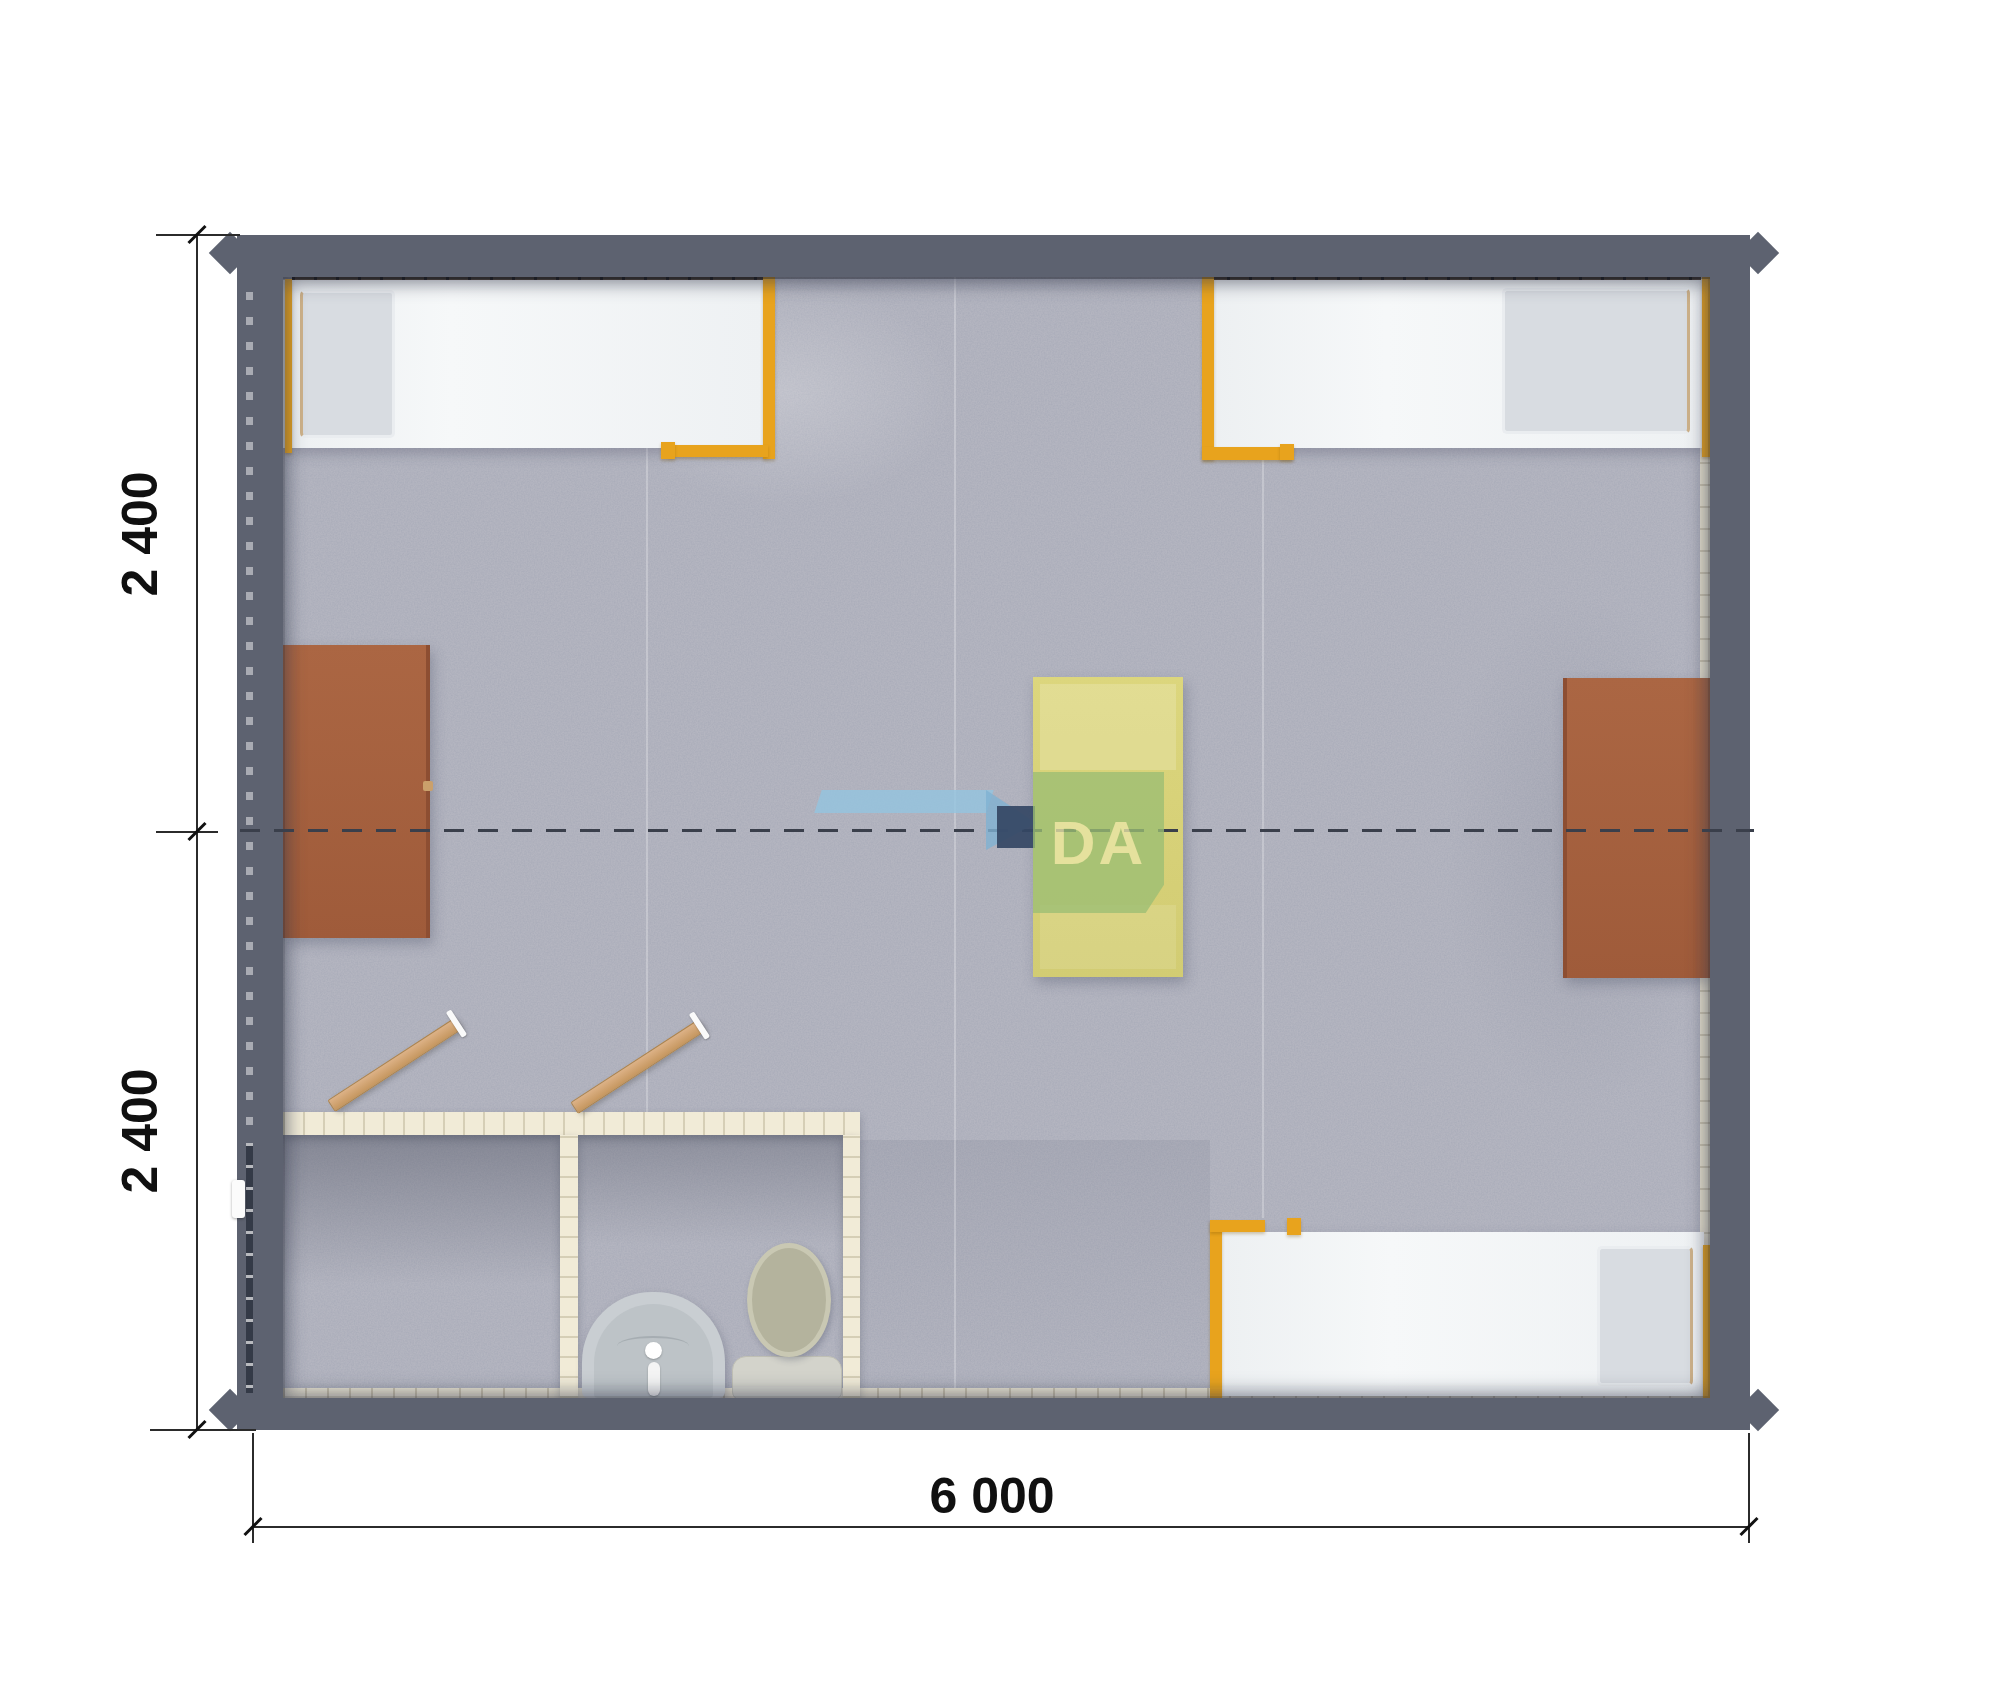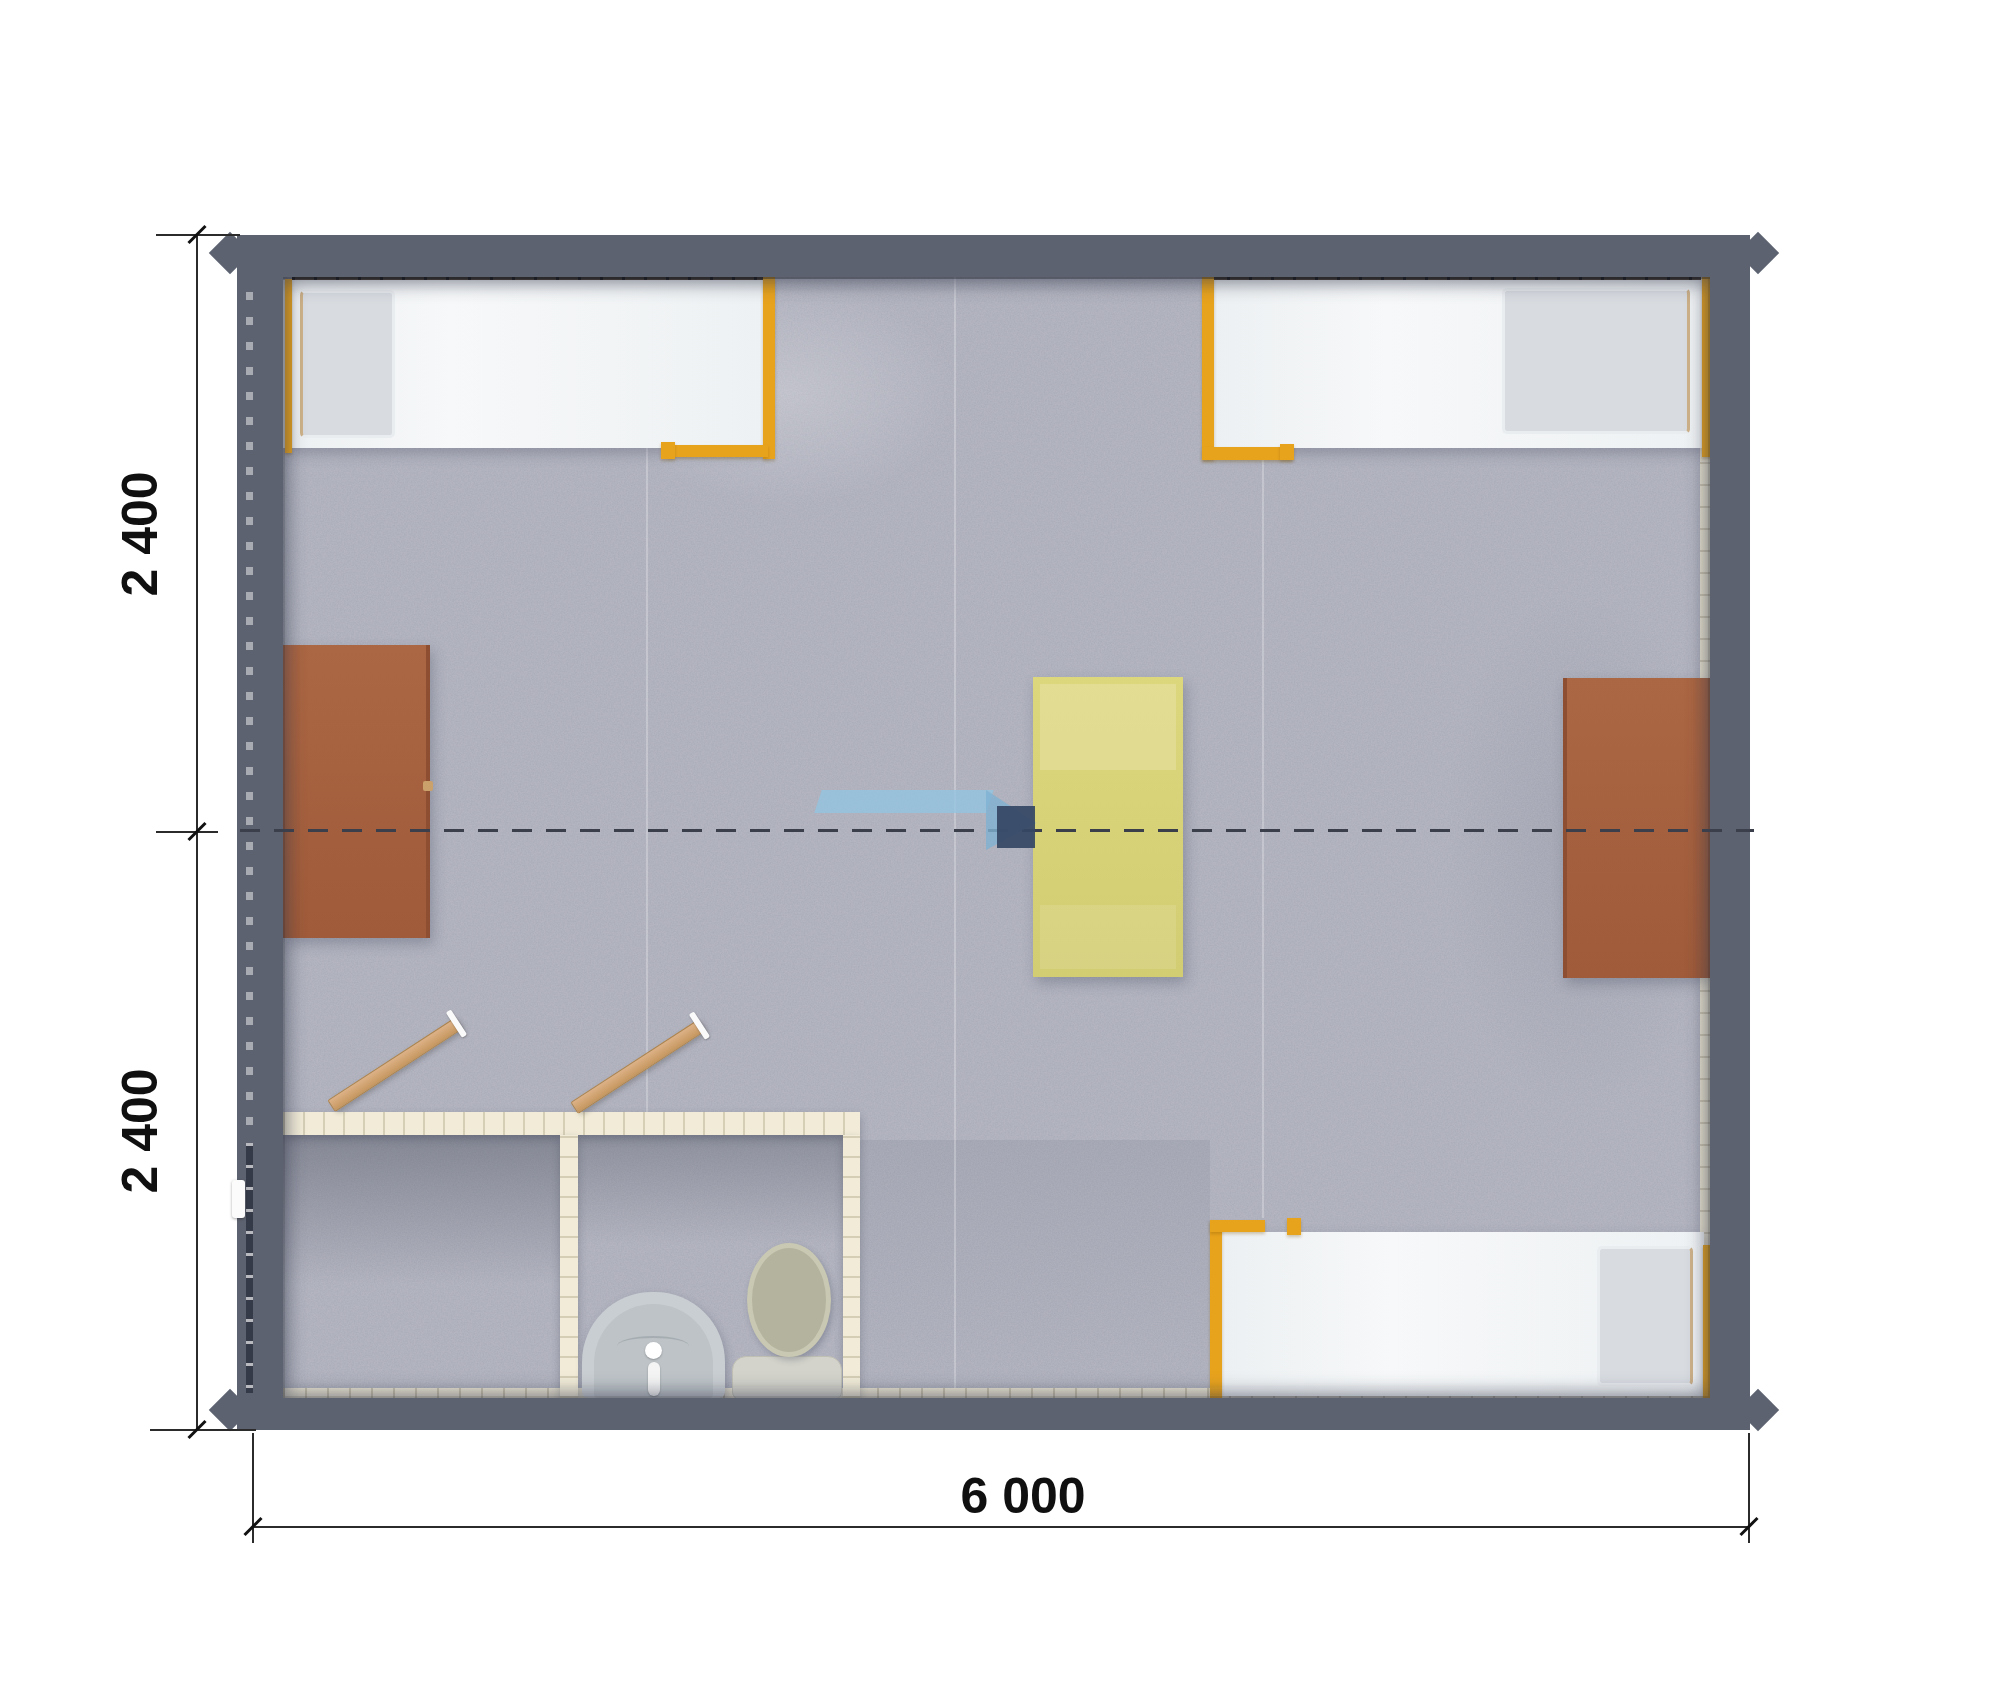--- a/index.html
+++ b/index.html
@@ -173,31 +173,34 @@
 
   <div class="abs clad" style="left:246px;top:292px;width:7px;height:845px;opacity:.55;"></div>
   <div class="abs door-seal" style="left:246px;top:1143px;width:7px;height:250px;"></div>
   <div class="abs ext-handle" style="left:232px;top:1180px;width:13px;height:38px;"></div>
 
   <div class="abs joint"></div>
 
   <div class="abs logo logo-blue" style="left:818px;top:790px;width:172px;height:23px;"></div>
   <div class="abs logo logo-wedge" style="left:986px;top:790px;width:50px;height:60px;"></div>
   <div class="abs logo logo-navy" style="left:997px;top:806px;width:38px;height:42px;"></div>
+  <div class="abs logo logo-green" style="left:1033px;top:772px;width:131px;height:141px;">
+    <span class="logo-text-da">DA</span>
+  </div>
 
   <div class="abs dim-line" style="left:196px;top:235px;width:2px;height:1196px;"></div>
   <div class="abs dim-line" style="left:156px;top:234px;width:84px;height:2px;"></div>
   <div class="abs dim-line" style="left:156px;top:831px;width:62px;height:2px;"></div>
   <div class="abs dim-line" style="left:150px;top:1429px;width:106px;height:2px;"></div>
   <div class="abs tick" style="left:185px;top:233px;"></div>
   <div class="abs tick" style="left:185px;top:830px;"></div>
   <div class="abs tick" style="left:185px;top:1428px;"></div>
   <div class="abs dim-label rot" style="left:40px;top:506px;width:200px;height:56px;line-height:56px;">2 400</div>
   <div class="abs dim-label rot" style="left:40px;top:1103px;width:200px;height:56px;line-height:56px;">2 400</div>
 
   <div class="abs dim-line" style="left:252px;top:1433px;width:2px;height:110px;"></div>
   <div class="abs dim-line" style="left:1748px;top:1433px;width:2px;height:110px;"></div>
   <div class="abs dim-line" style="left:253px;top:1526px;width:1496px;height:2px;"></div>
   <div class="abs tick" style="left:241px;top:1525px;"></div>
   <div class="abs tick" style="left:1737px;top:1525px;"></div>
-  <div class="abs dim-label" style="left:923px;top:1468px;width:200px;height:56px;line-height:56px;">6 000</div>
+  <div class="abs dim-label" style="left:892px;top:1468px;width:200px;height:56px;line-height:56px;">6 000</div>
 
 </div>
 
 </body></html>

